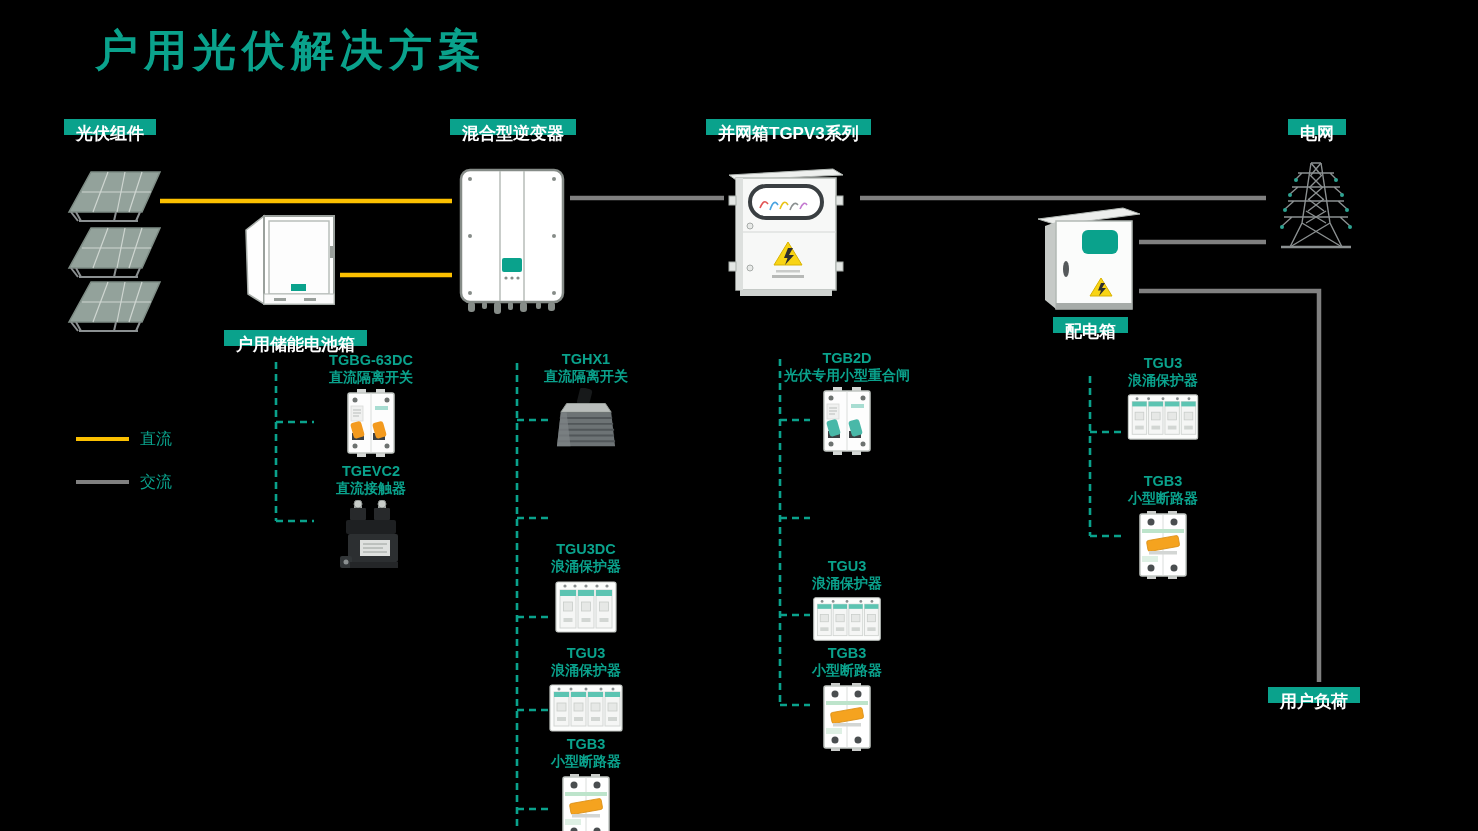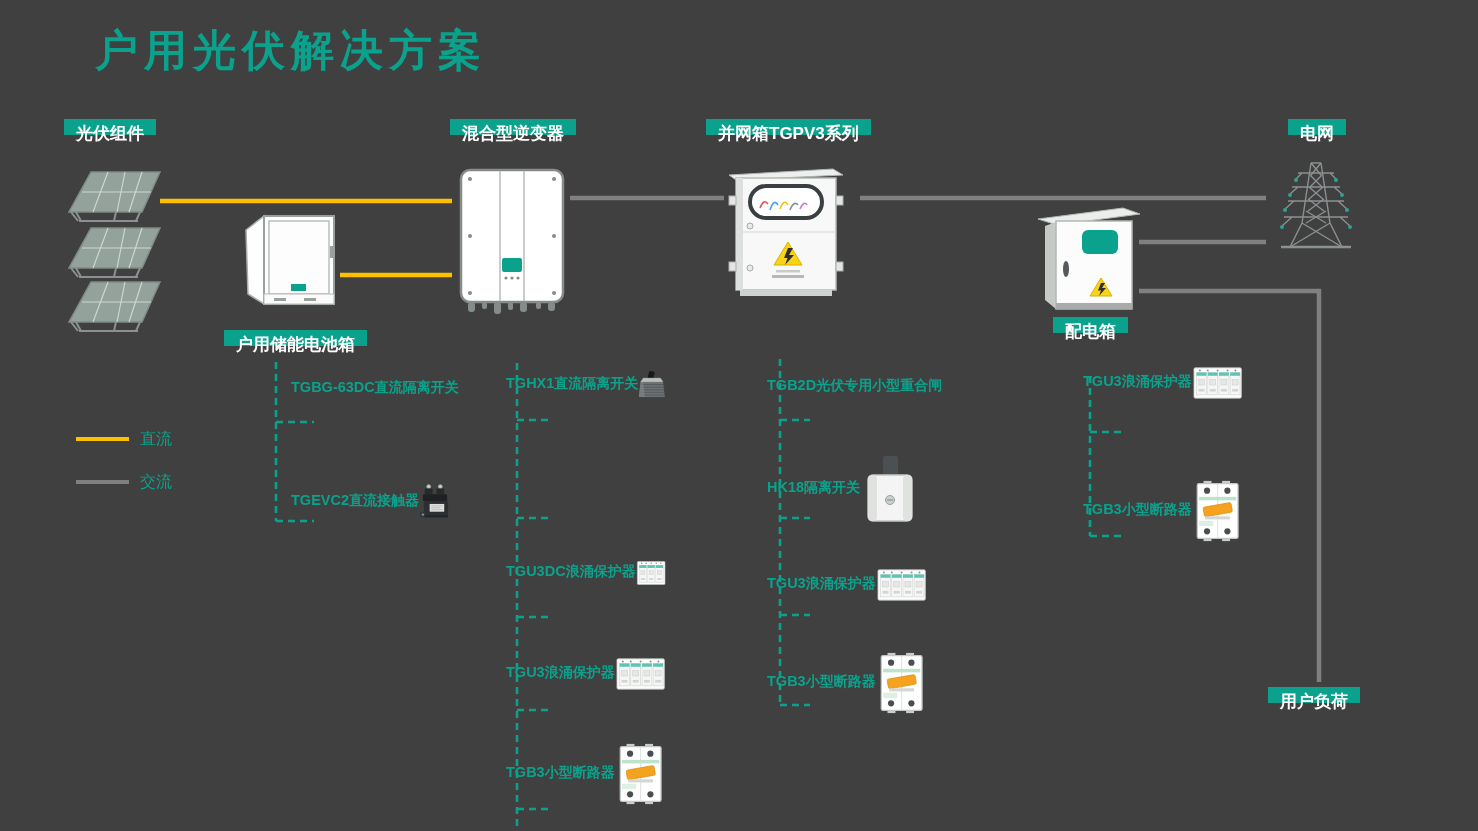--- a/index.html
+++ b/index.html
@@ -1,20 +1,20 @@
 <!DOCTYPE html>
 <html lang="zh"><head>
 <meta charset="utf-8">
 <style>
   html,body{margin:0;padding:0;background:#fff;}
   body{font-family:"Liberation Sans","DejaVu Sans",sans-serif;}
-  .canvas{position:relative;width:1478px;height:831px;background:#404040;overflow:hidden;}
+  .canvas{position:relative;width:1478px;height:831px;background:#000000;overflow:hidden;}
   .title{position:absolute;left:95px;top:22px;font-size:43px;font-weight:800;color:#0aa28c;letter-spacing:6px;white-space:nowrap;}
   .chip{position:absolute;background:#0aa28c;color:#ffffff;font-weight:700;font-size:17px;height:16px;line-height:29px;padding:0 12px;white-space:nowrap;}
-  .comp{position:absolute;width:160px;display:flex;flex-direction:row;align-items:center;color:#0aa28c;font-weight:700;text-align:center;}
+  .comp{position:absolute;width:160px;display:flex;flex-direction:column;align-items:center;color:#0aa28c;font-weight:700;text-align:center;}
   .comp .model{font-size:14.5px;line-height:17px;white-space:nowrap;}
   .comp .desc{font-size:14px;line-height:17px;white-space:nowrap;}
   .comp svg{margin-top:3px;display:block;}
   .legend-label{position:absolute;color:#0aa28c;font-weight:400;font-size:16px;line-height:16px;white-space:nowrap;}
   .swatch{position:absolute;height:4px;width:53px;}
   .swatch.dc{background:#fcc000;}
   .swatch.ac{background:#808080;}
   .dev{position:absolute;}
   .lines{position:absolute;left:0;top:0;pointer-events:none;}
 </style>
@@ -386,27 +386,20 @@
       </svg>
   </div>
 
   <div class="comp" style="left:767px;top:350px">
     <div class="model">TGB2D</div>
     <div class="desc">光伏专用小型重合闸</div>
     <svg width="62" height="68" style="color:#49b8a8">
         <use href="#sym-mcb"></use>
       </svg>
   </div>
-  <div class="comp" style="left:767px;top:452px">
-    <div class="model">HK18</div>
-    <div class="desc">隔离开关</div>
-    <svg width="60" height="68">
-        <use href="#sym-hk18"></use>
-      </svg>
-  </div>
   <div class="comp" style="left:767px;top:558px">
     <div class="model">TGU3</div>
     <div class="desc">浪涌保护器</div>
     <svg width="78" height="48" viewBox="0 0 78 52">
         <use href="#sym-spd4"></use>
       </svg>
   </div>
   <div class="comp" style="left:767px;top:645px">
     <div class="model">TGB3</div>
     <div class="desc">小型断路器</div>

